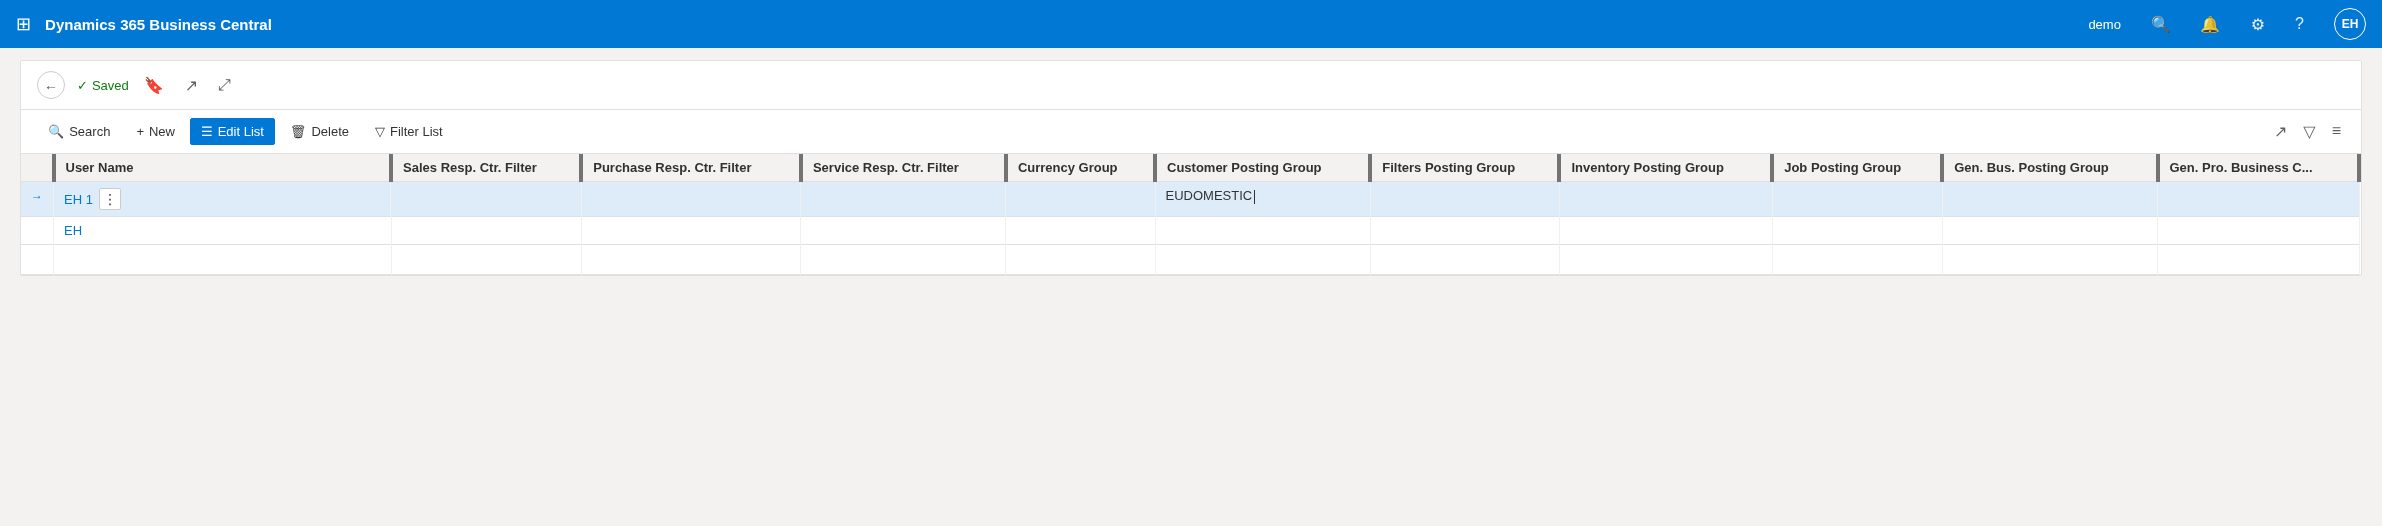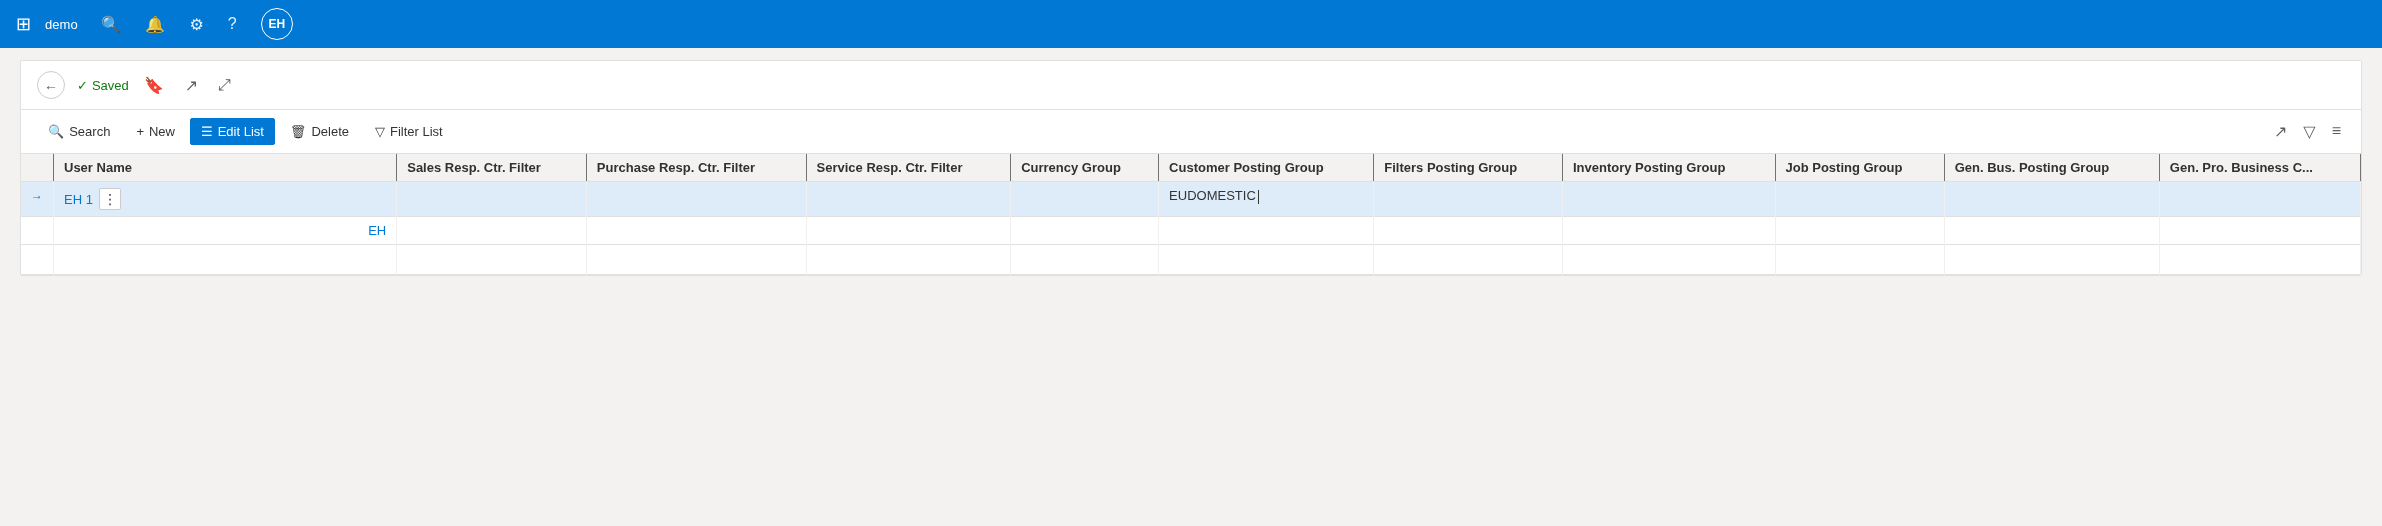--- a/index.html
+++ b/index.html
@@ -21,21 +21,21 @@
       cursor: pointer;
     }
     .top-nav .app-title {
       font-size: 15px;
       font-weight: 600;
       flex: 1;
     }
     .top-nav .nav-right {
       display: flex;
       align-items: center;
-      gap: 24px;
+      gap: 30px;
     }
     .top-nav .user-name { font-size: 13px; }
     .top-nav .nav-icon {
       font-size: 16px;
       cursor: pointer;
       opacity: 0.9;
     }
     .top-nav .avatar {
       width: 32px;
       height: 32px;
@@ -141,21 +141,21 @@
       overflow-x: auto;
     }
     table {
       width: 100%;
       border-collapse: collapse;
       font-size: 13px;
     }
     thead th {
       background: #f3f2f1;
       border-bottom: 1px solid #e0e0e0;
-      border-right: 1px solid #737373;
+      border-right: 4px solid #737373;
       padding: 6px 10px;
       text-align: left;
       font-weight: 600;
       color: #323130;
       white-space: nowrap;
       vertical-align: top;
       min-width: 80px;
     }
     thead th:first-child { min-width: 30px; max-width: 30px; width: 30px; }
     .col-user-name { min-width: 280px; }
@@ -171,21 +171,20 @@
     .col-gen-prod { min-width: 110px; }
 
     tbody tr {
       border-bottom: 1px solid #e0e0e0;
     }
     tbody tr.selected { background: #deecf9; }
     tbody td {
       padding: 6px 10px;
       border-right: 1px solid #f0f0f0;
       vertical-align: top;
-      text-align: right;
     }
     .row-arrow {
       color: #0078d4;
       font-size: 12px;
       text-align: center;
     }
     .user-link {
       color: #0078d4;
       text-decoration: none;
       cursor: pointer;
@@ -220,20 +219,21 @@
       background: #333;
       margin-left: 2px;
       vertical-align: middle;
     }
   </style>
 </head>
 <body>
 
 <nav class="top-nav">
   <span class="app-grid-icon">⊞</span>
+  <span class="app-title">Dynamics 365 Business Central</span>
   <div class="nav-right">
     <span class="user-name">demo</span>
     <span class="nav-icon">🔍</span>
     <span class="nav-icon">🔔</span>
     <span class="nav-icon">⚙</span>
     <span class="nav-icon">?</span>
     <div class="avatar">EH</div>
   </div>
 </nav>
 

